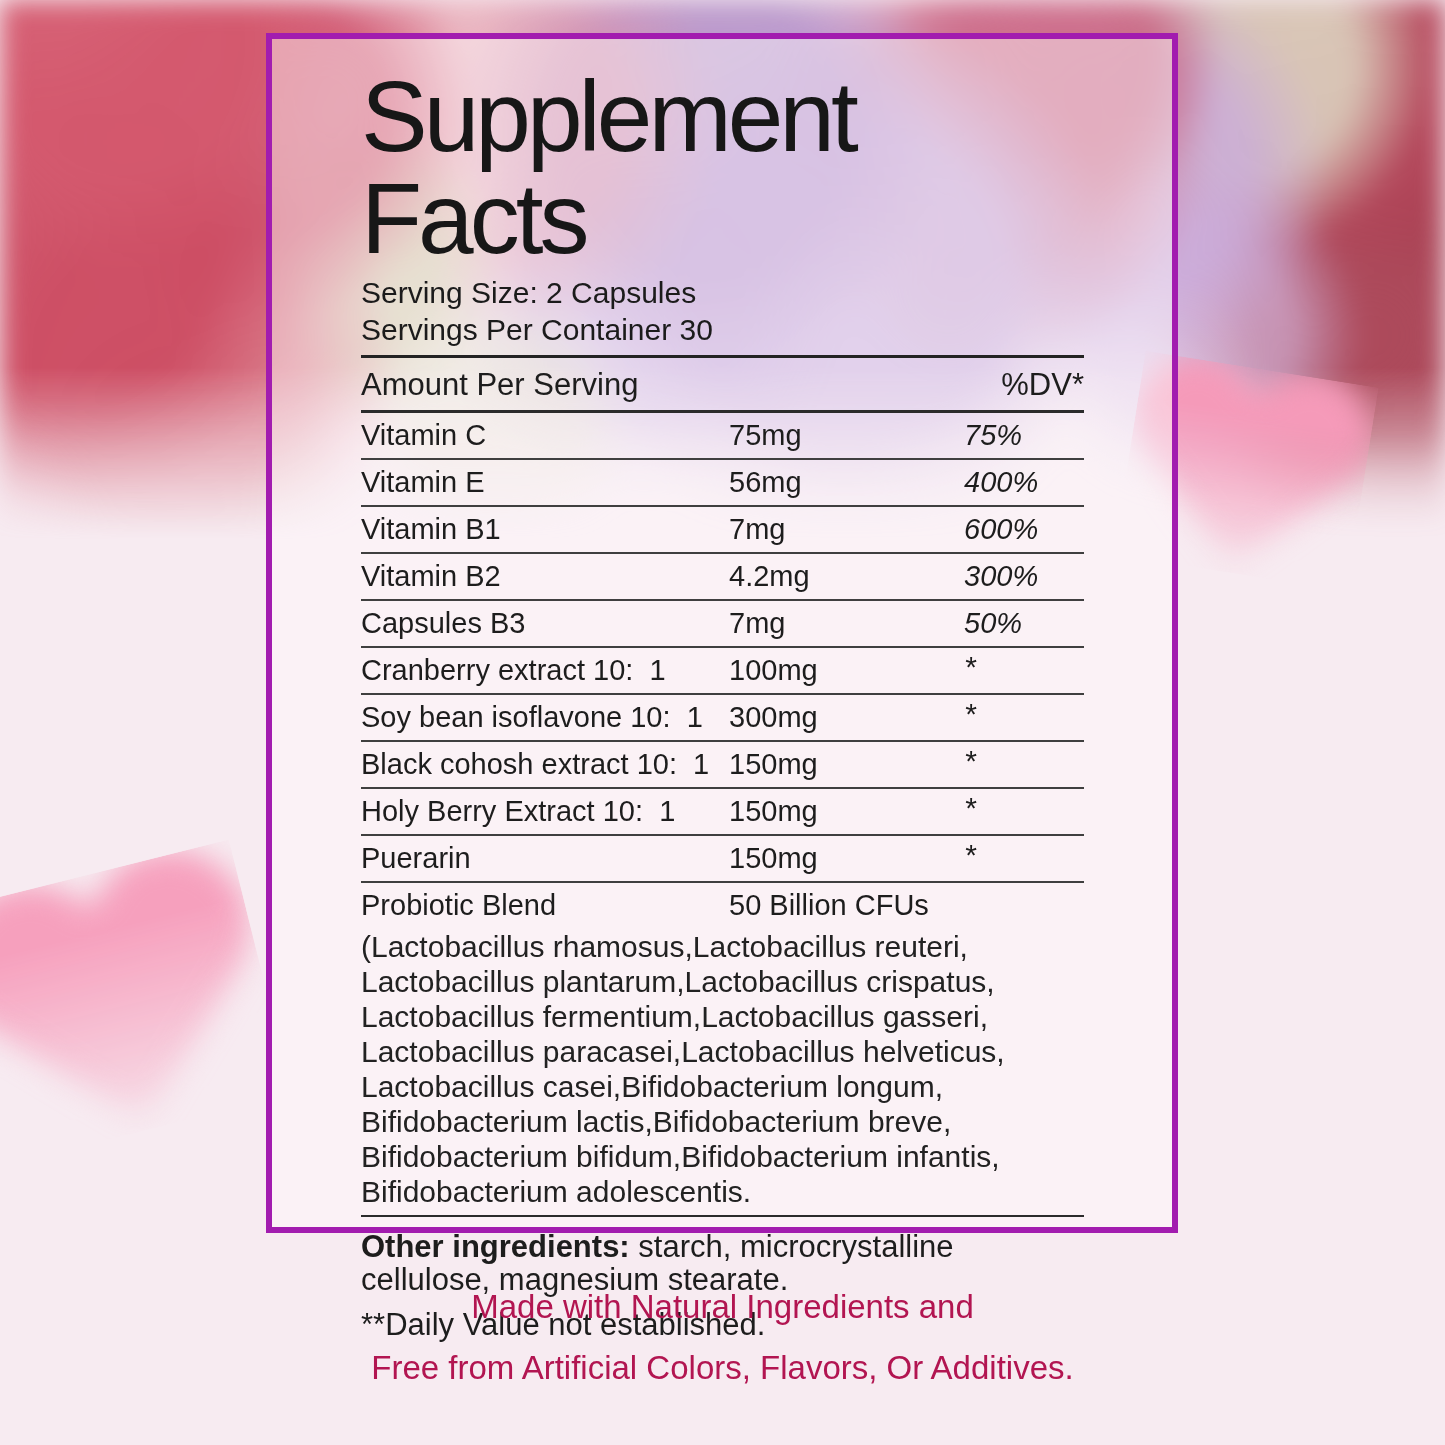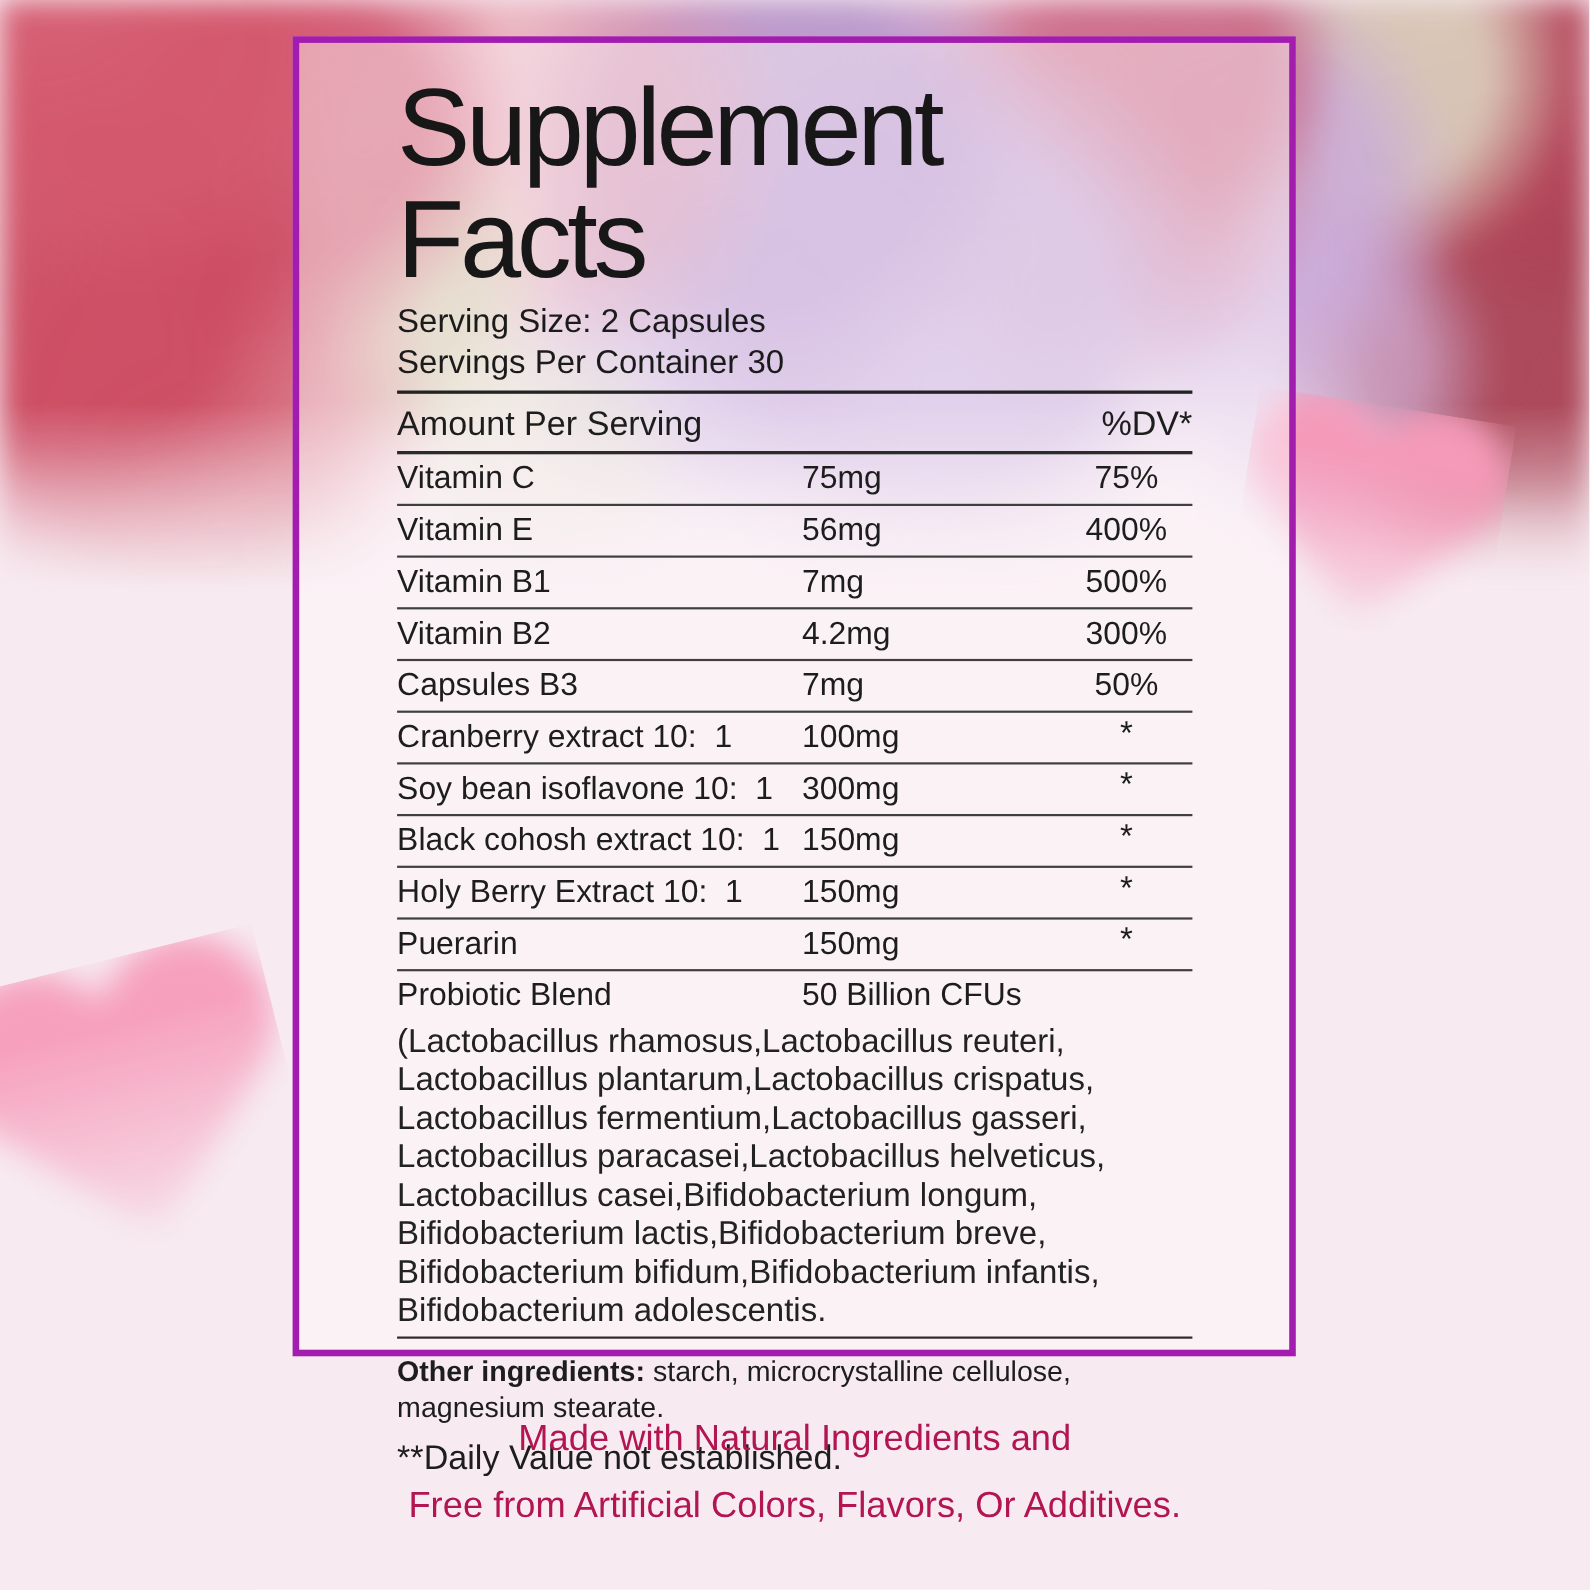--- a/index.html
+++ b/index.html
@@ -88,31 +88,31 @@
   .header-dv { font-size:31px; }
   .rule-med { height:2.5px; background:#2b2b2b; }
 
   .facts-rows .row {
     display:grid; grid-template-columns:368px 235px 1fr;
     align-items:center; height:47px;
     border-bottom:2px solid #3f3f3f;
     font-size:29px;
   }
   .row-name { white-space:pre; }
-  .row-dv { text-align:center; }
+  .row-dv { text-align:left;font-style:italic; }
   .row.star .row-dv { align-self:start; margin-top:2px; font-size:30px; }
 
   .row.probiotic { border-bottom:none; height:45px; }
 
   .strains { margin-top:1px; }
   .strain-line { font-size:30px; line-height:35px; white-space:nowrap; color:#222; }
 
   .rule-bottom { height:2.5px; background:#2b2b2b; margin-top:6px; }
 
-  .other-ing { margin-top:13px; font-size:26px; line-height:33px; max-width:740px; }
+  .other-ing { margin-top:13px; font-size:31px; line-height:33px; max-width:740px; }
   .other-ing b { font-weight:700; }
 
   .dv-note { margin-top:11px; font-size:31px; }
 
   
   .tagline {
     position:absolute; left:0; top:1276px; width:1445px; z-index:2;
     text-align:center; color:#b21551;
     font-size:33px; line-height:61px; font-weight:400;
   }
@@ -148,21 +148,21 @@
         <span class="row-dv">75%</span>
       </div>
       <div class="row">
         <span class="row-name">Vitamin E</span>
         <span class="row-amount">56mg</span>
         <span class="row-dv">400%</span>
       </div>
       <div class="row">
         <span class="row-name">Vitamin B1</span>
         <span class="row-amount">7mg</span>
-        <span class="row-dv">500%</span>
+        <span class="row-dv">600%</span>
       </div>
       <div class="row">
         <span class="row-name">Vitamin B2</span>
         <span class="row-amount">4.2mg</span>
         <span class="row-dv">300%</span>
       </div>
       <div class="row">
         <span class="row-name">Capsules B3</span>
         <span class="row-amount">7mg</span>
         <span class="row-dv">50%</span>

